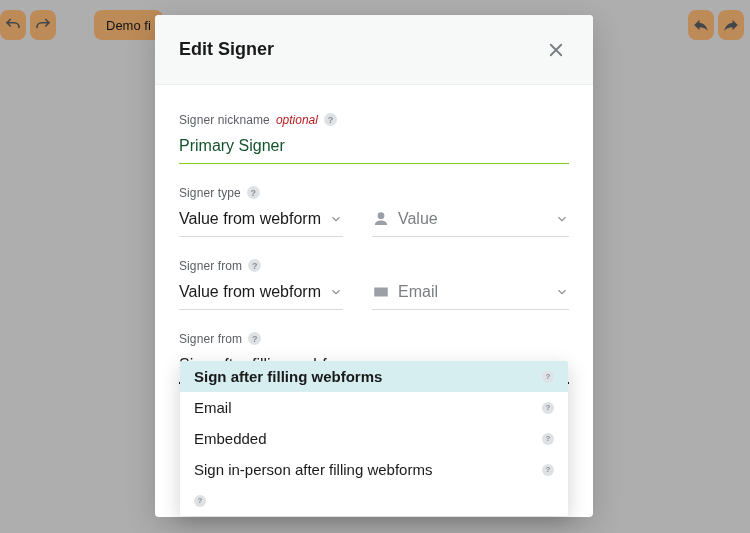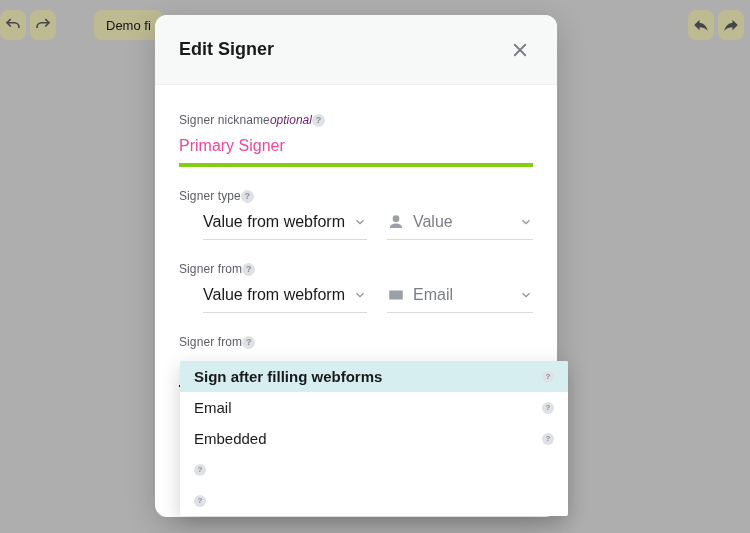--- a/index.html
+++ b/index.html
@@ -5,57 +5,57 @@
   * { box-sizing: border-box; margin: 0; padding: 0; }
   html, body { width: 750px; height: 533px; overflow: hidden; font-family: -apple-system, BlinkMacSystemFont, "Segoe UI", Arial, sans-serif; }
   body { background: #e8e9ea; position: relative; }
 
   .overlay { position: absolute; inset: 0; background: rgba(0,0,0,0.25); }
 
   
   .bg-toolbar-left, .bg-toolbar-right { position: absolute; top: 10px; display: flex; align-items: center; gap: 4px; }
   .bg-toolbar-left { left: 0; }
   .bg-toolbar-right { right: 6px; }
-  .bg-btn { background: #fef9c3; border-radius: 8px; height: 30px; display: flex; align-items: center; justify-content: center; color: #5a5d62; }
+  .bg-btn { background: #fdba74; border-radius: 8px; height: 30px; display: flex; align-items: center; justify-content: center; color: #5a5d62; }
   .bg-btn.nav { width: 26px; }
   .bg-btn.demo { padding: 0 12px; font-size: 13px; font-weight: 500; color:#1a1a1a; }
   .arrow-svg { width: 18px; height: 18px; }
 
   .modal {
     position: absolute;
     left: 155px; top: 15px;
-    width: 402px; height: 502px;
+    width: 438px; height: 502px;
     background: #fff;
-    border-radius: 12px;
+    border-radius: 4px;
     box-shadow: 0 8px 30px rgba(0,0,0,0.18);
     overflow: hidden;
   }
   .modal-header {
     height: 70px;
     background: #f7f8f8;
     display: flex; align-items: center; justify-content: space-between;
     padding: 0 24px;
     border-bottom: 1px solid #eceeef;
   }
   .modal-title { font-size: 18px; font-weight: 700; color: #1a1a1a; }
   .close-x { font-size: 24px; color: #7b7f85; cursor: pointer; line-height:1; padding:4px;}
   .modal-body { padding: 28px 24px 16px; }
 
   .field-group { margin-bottom: 22px; }
-  .label-row { display: flex; align-items: center; gap: 0; margin-bottom: 6px; }
+  .label-row { display: flex; gap: 6px; margin-bottom: 6px; }
   .field-label { font-size: 12px; color: #5a5e64; letter-spacing: 0.1px; }
-  .optional { font-size: 12px; color: #701a75; font-style: italic; }
+  .optional { font-size: 12px; color: #b91c1c; font-style: italic; }
   .help-badge { width: 13px; height: 13px; border-radius: 50%; background: #dfe2e5; color: #8a8f95; font-size: 9px; font-weight:700; display:flex; align-items:center; justify-content:center; cursor:pointer; }
 
   .text-input {
-    width: 100%; border: none; border-bottom: 4px solid #84cc16;
-    font-size: 16px; color: #ec4899; padding: 4px 0 8px; outline:none; background:transparent;
-  }
-
-  .two-col { display: flex; gap: 20px; margin-left: 24px; }
+    width: 100%; border: none; border-bottom: 1px solid #84cc16;
+    font-size: 16px; color: #14532d; padding: 4px 0 8px; outline:none; background:transparent;
+  }
+
+  .two-col { display: flex; gap: 29px; }
   .select-wrap {
     position: relative; flex:1;
     border-bottom: 1px solid #d7dadd;
     display: flex; align-items: center; gap: 8px;
     padding: 4px 0 8px;
     cursor: pointer;
   }
   .select-wrap.narrow { flex: 0 0 148px; }
   .select-value { font-size: 16px; color: #1a1a1a; flex:1; white-space:nowrap; overflow:hidden; }
   .select-value.placeholder { color: #7a7e83; }
@@ -211,18 +211,19 @@
     </div>
     <div class="dd-item">
       <span>Email</span>
       <span class="dd-help">?</span>
     </div>
     <div class="dd-item">
       <span>Embedded</span>
       <span class="dd-help">?</span>
     </div>
     <div class="dd-item">
+      <span>Sign in-person after filling webforms</span>
       <span class="dd-help">?</span>
     </div>
     <div class="dd-item">
       <span class="dd-help">?</span>
     </div>
   </div>
 
 </body></html>

